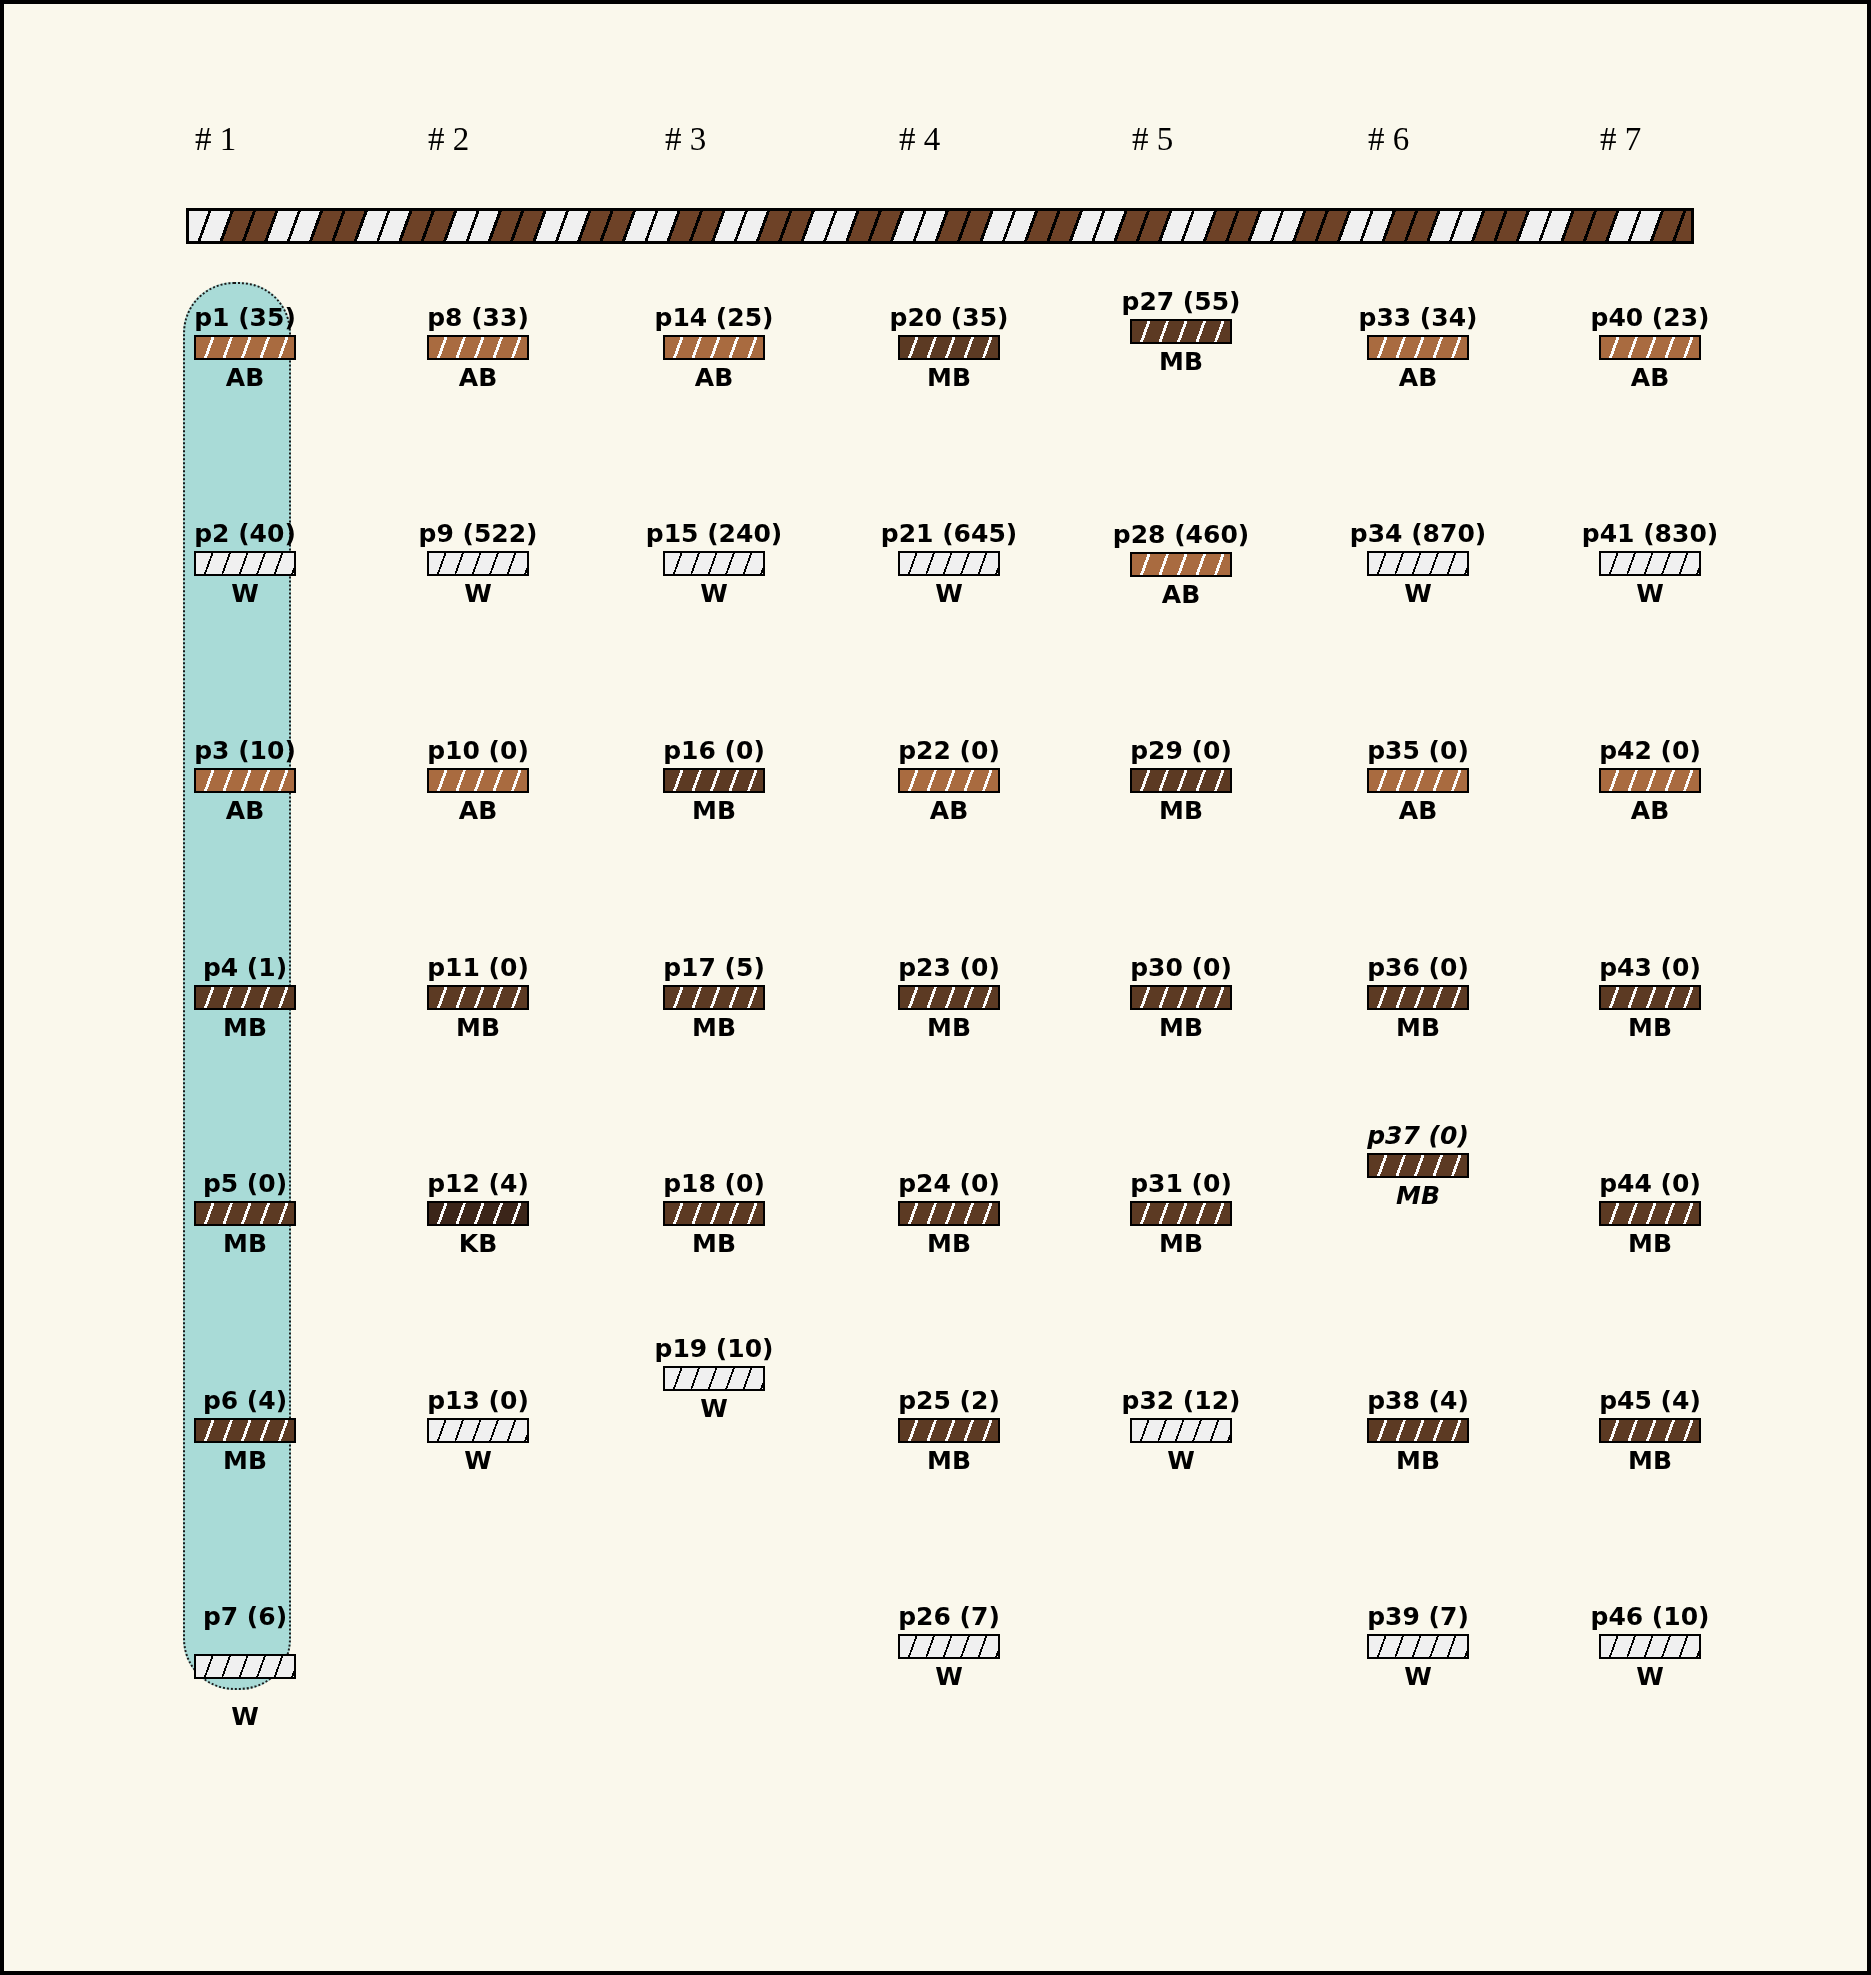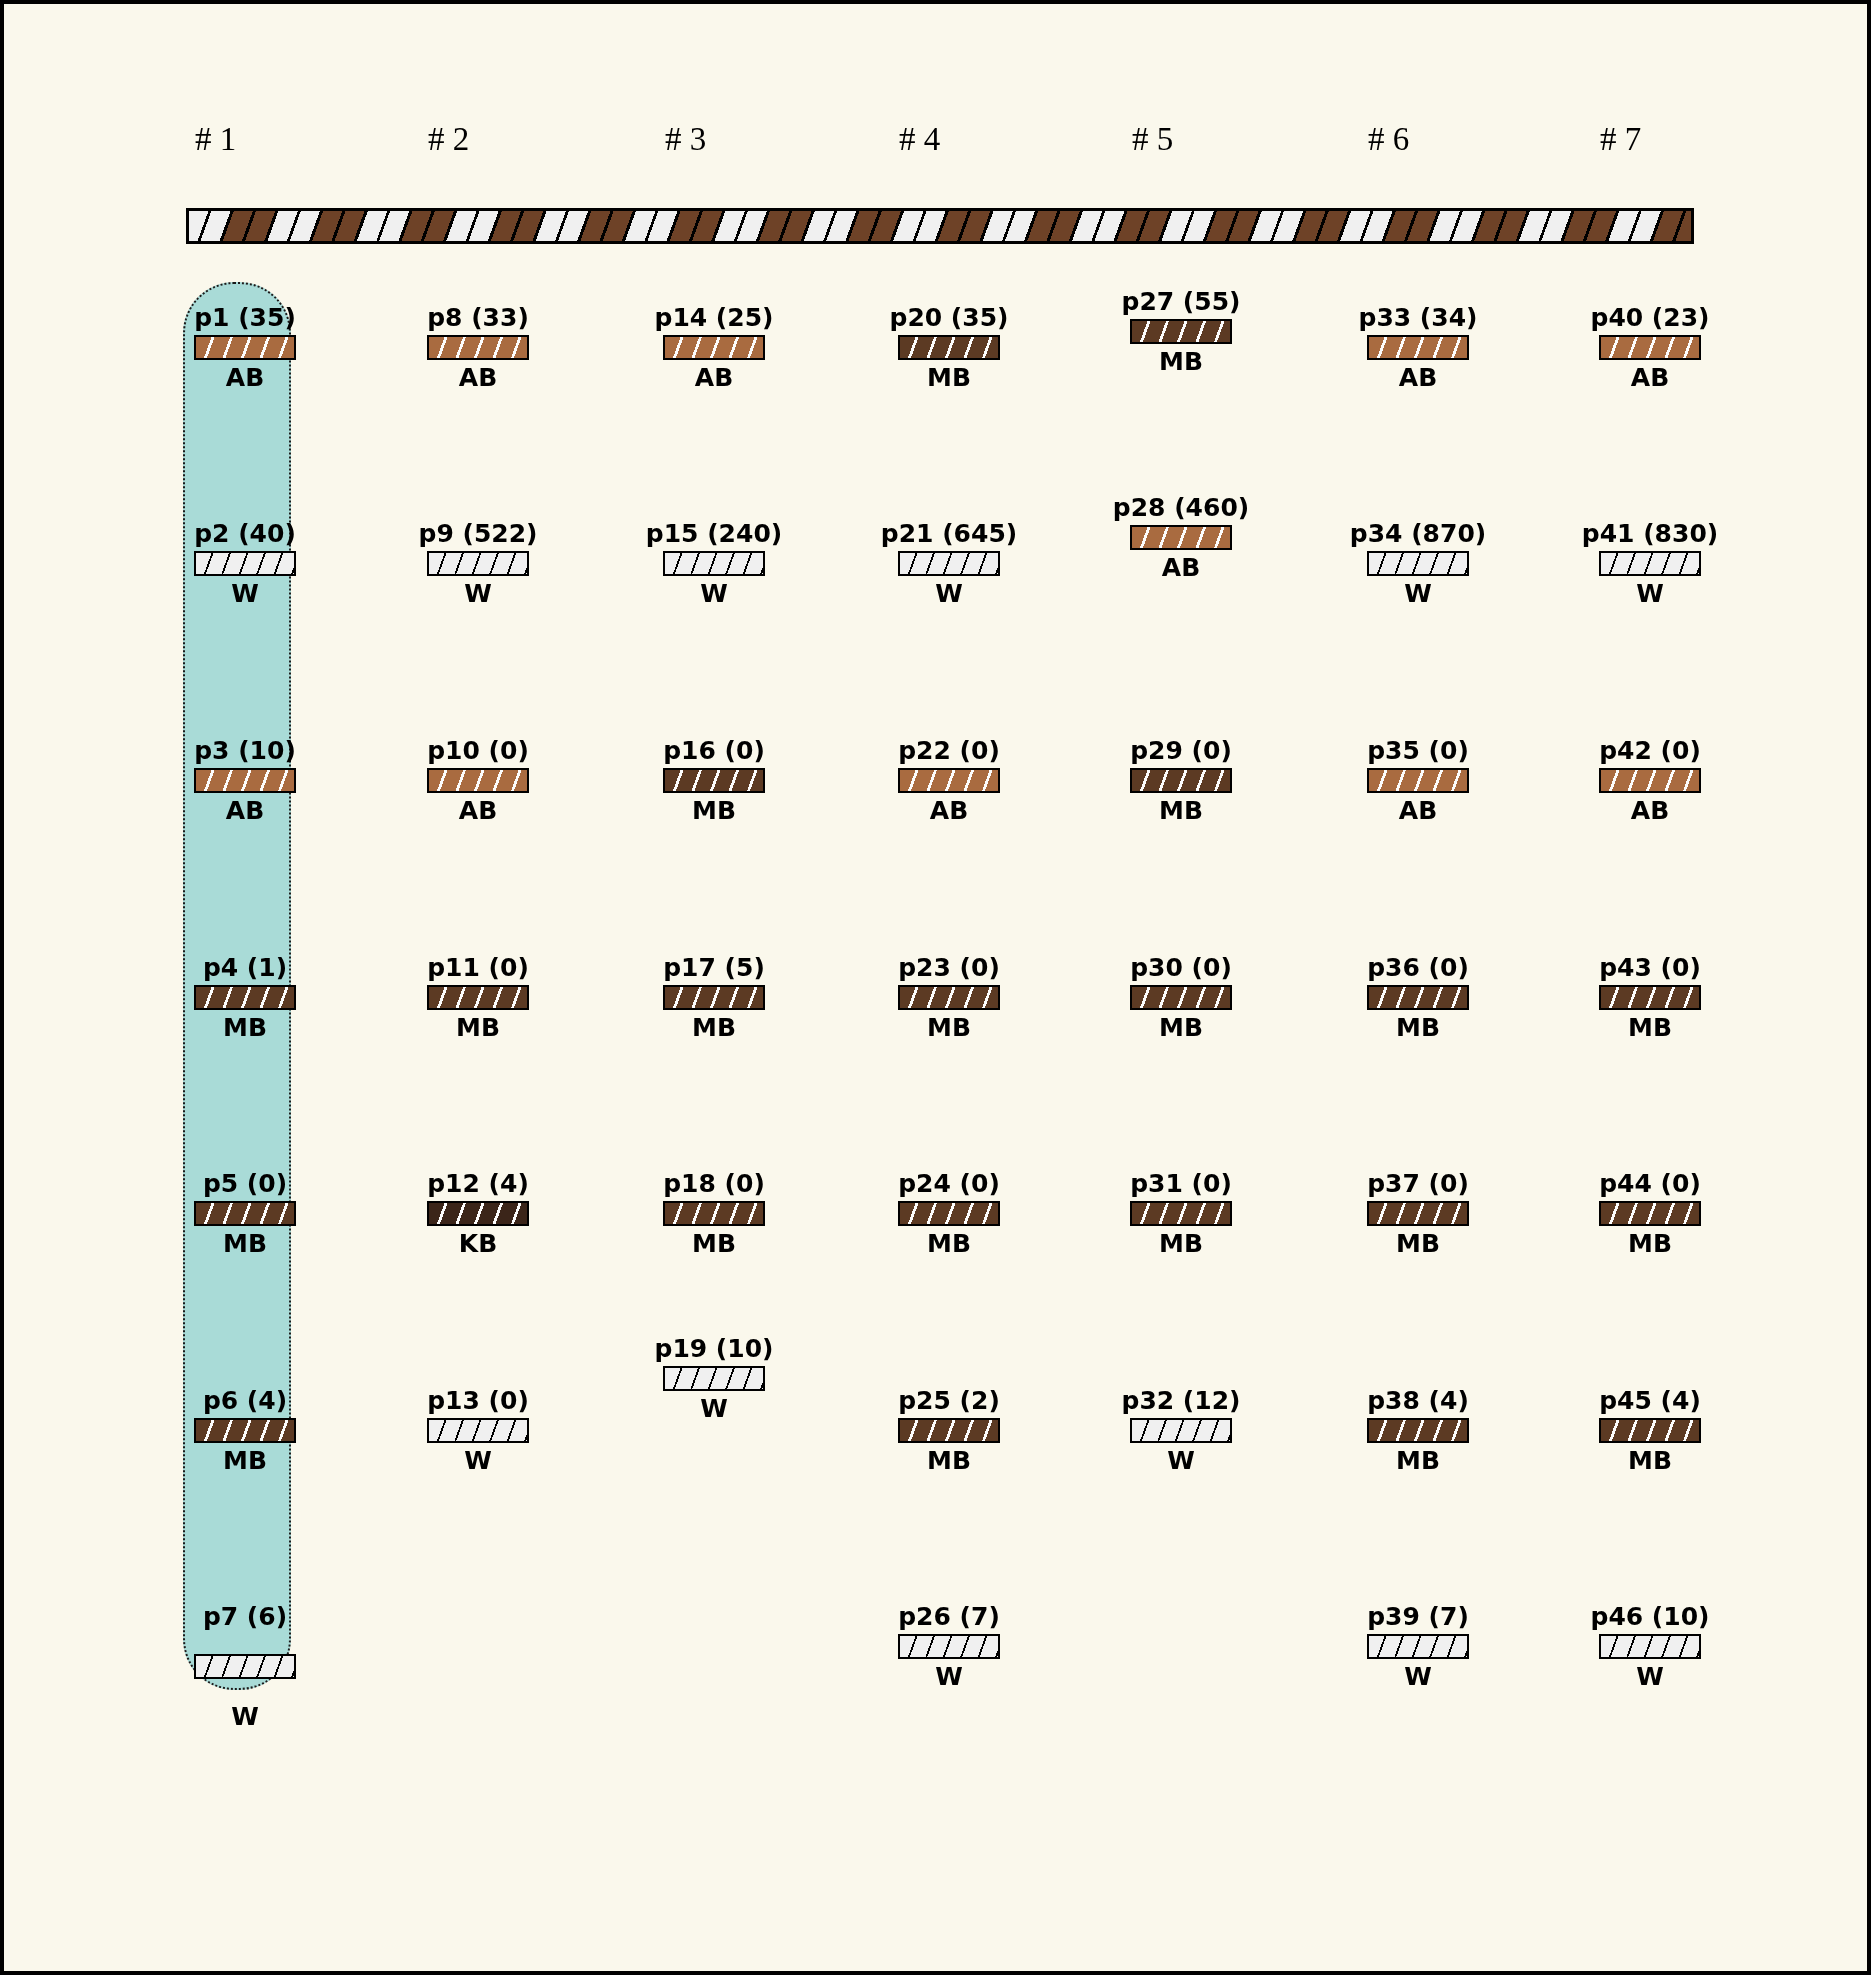--- a/index.html
+++ b/index.html
@@ -265,21 +265,21 @@
     <div class="bar w"></div>
     <div class="cord-code">W</div>
   </div>
 
   <div class="cell" style="left: 1118px; top: 282px;">
     <div class="cord-label">p27 (55)</div>
     <div class="bar mb"></div>
     <div class="cord-code">MB</div>
   </div>
 
-  <div class="cell" style="left: 1118px; top: 488px;">
+  <div class="cell" style="left: 1118px; top: 515px;">
     <div class="cord-label">p28 (460)</div>
     <div class="bar ab"></div>
     <div class="cord-code">AB</div>
   </div>
 
   <div class="cell" style="left: 1118px; top: 731px;">
     <div class="cord-label">p29 (0)</div>
     <div class="bar mb"></div>
     <div class="cord-code">MB</div>
   </div>
@@ -319,21 +319,21 @@
     <div class="bar ab"></div>
     <div class="cord-code">AB</div>
   </div>
 
   <div class="cell" style="left: 1355px; top: 948px;">
     <div class="cord-label">p36 (0)</div>
     <div class="bar mb"></div>
     <div class="cord-code">MB</div>
   </div>
 
-  <div class="cell" style="left: 1355px; top: 1164px;">
+  <div class="cell" style="left: 1355px; top: 1116px; font-style: italic;">
     <div class="cord-label">p37 (0)</div>
     <div class="bar mb"></div>
     <div class="cord-code">MB</div>
   </div>
 
   <div class="cell" style="left: 1355px; top: 1381px;">
     <div class="cord-label">p38 (4)</div>
     <div class="bar mb"></div>
     <div class="cord-code">MB</div>
   </div>

